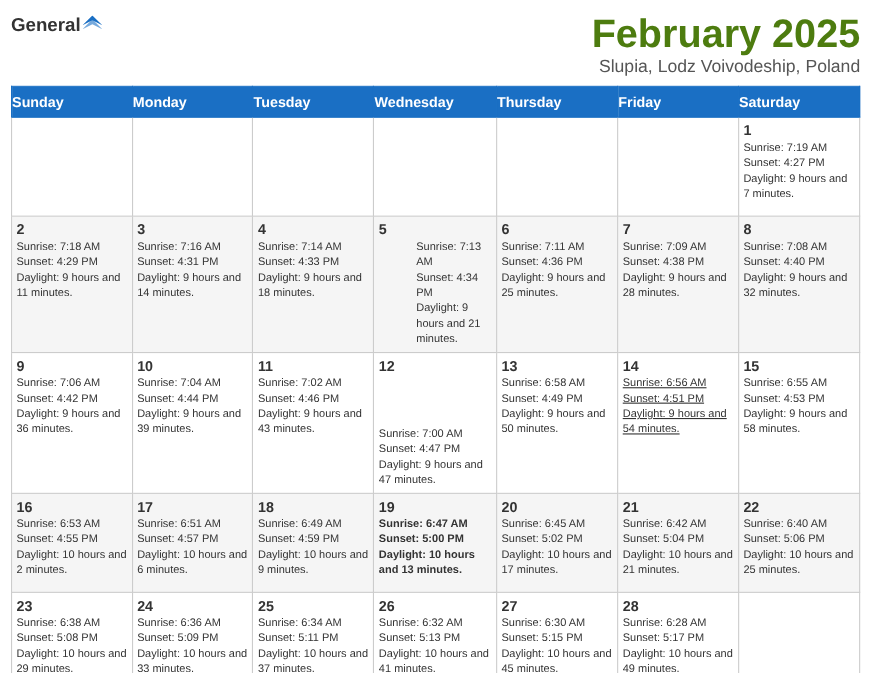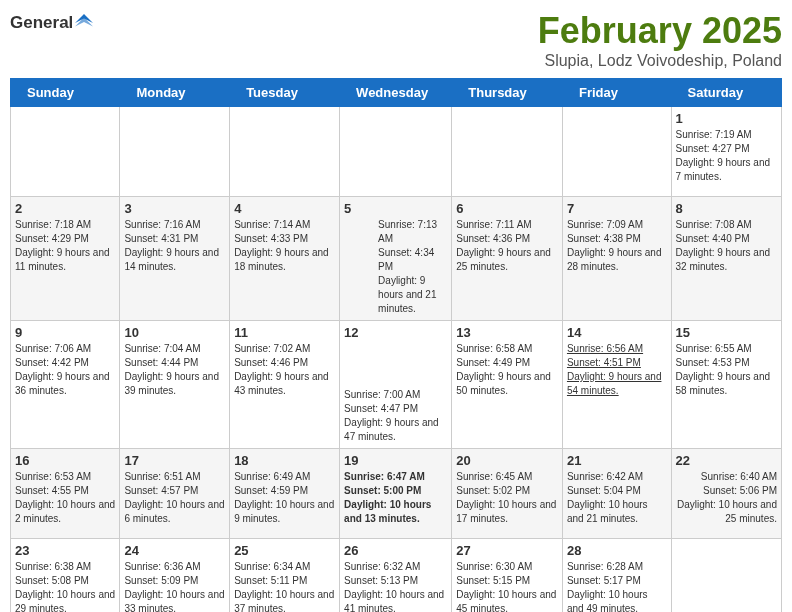--- a/index.html
+++ b/index.html
@@ -45,21 +45,21 @@
       color: #555;
     }
     .calendar {
       width: 100%;
       border-collapse: collapse;
       font-size: 11px;
     }
     .calendar thead th {
       background-color: #1a6fc4;
       color: #fff;
-      padding: 6px 16px;
+      padding: 6px 0;
       text-align: left;
       font-size: 13px;
       font-weight: bold;
       border: 1px solid #1a6fc4;
     }
     .calendar tbody td {
       border: 1px solid #ccc;
       vertical-align: top;
       padding: 4px;
       width: 113px;
@@ -253,21 +253,21 @@
 Daylight: 10 hours and 17 minutes.</div>
         </td>
         <td>
           <span class="day-num">21</span>
           <div class="day-info" style="white-space: pre-line;">Sunrise: 6:42 AM
 Sunset: 5:04 PM
 Daylight: 10 hours and 21 minutes.</div>
         </td>
         <td>
           <span class="day-num">22</span>
-          <div class="day-info" style="white-space: pre-line; text-align: right;">Sunrise: 6:40 AM
+          <div class="day-info" style="white-space: pre-line;">Sunrise: 6:40 AM
 Sunset: 5:06 PM
 Daylight: 10 hours and 25 minutes.</div>
         </td>
       </tr>
       <tr>
         <td>
           <span class="day-num">23</span>
           <div class="day-info" style="white-space: pre-line;">Sunrise: 6:38 AM
 Sunset: 5:08 PM
 Daylight: 10 hours and 29 minutes.</div>

